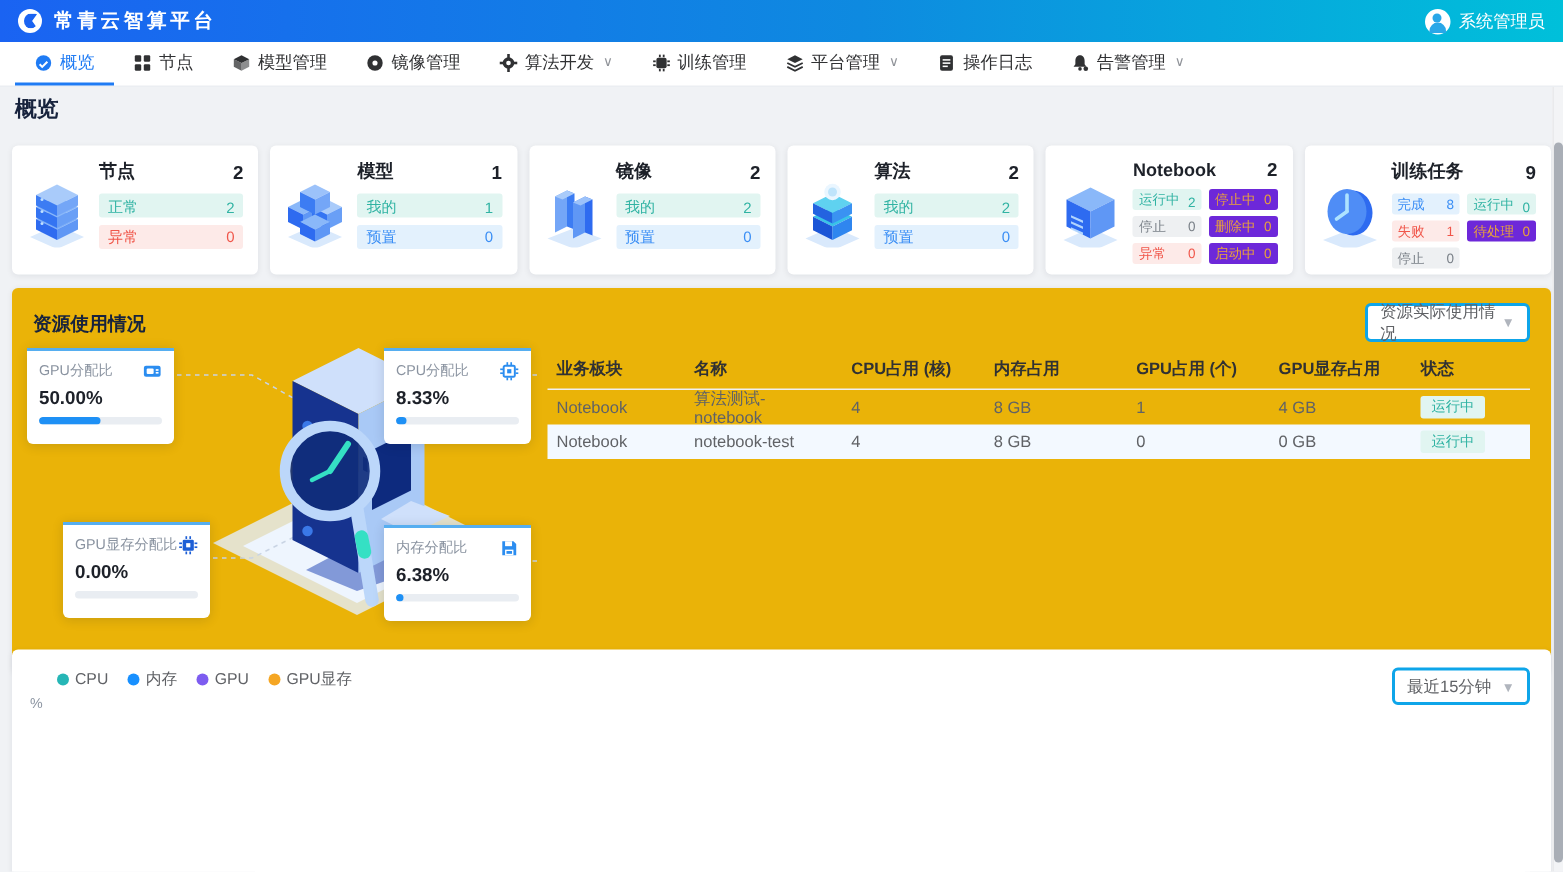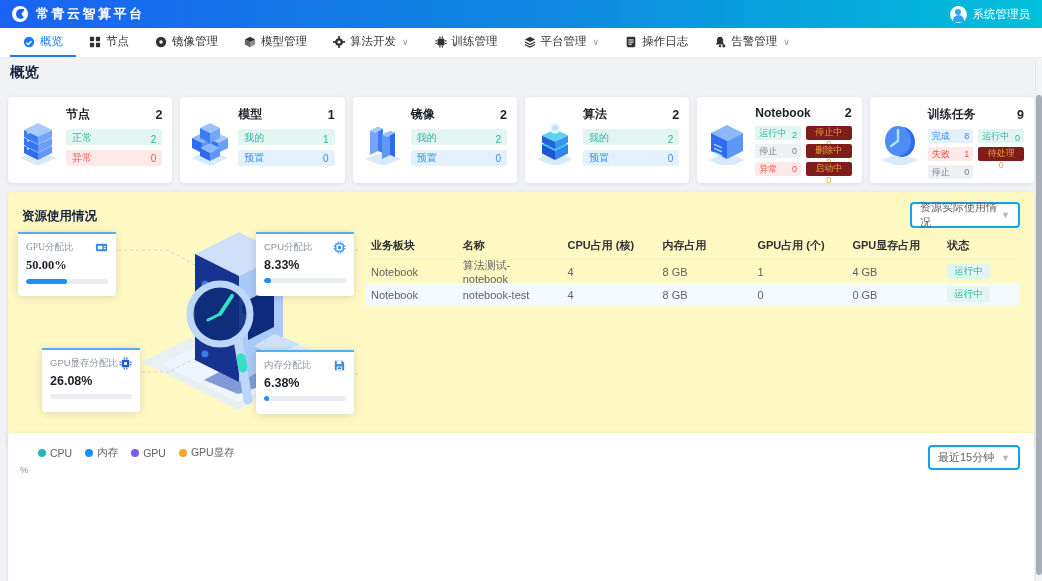--- a/index.html
+++ b/index.html
@@ -39,37 +39,37 @@
   .card-count { font-size:12.5px; font-weight:bold; color:#1d2129; }
   .pill-cols { display:flex; gap:5px; margin-top:6px; }
   .pill-col { display:flex; flex-direction:column; gap:5px; flex:1; }
   .pill { display:flex; justify-content:space-between; align-items:center; border-radius:2px; padding:0 6px; height:16px; font-size:10px; }
   .cols-2 .pill { height:14px; font-size:9px; padding:0 4px; }
   .cols-2 .pill-col { gap:4px; }
   .pill.teal  { background:#e1f5f1; color:#30b3a3;align-items:flex-end; }
   .pill.red   { background:#fdeae8; color:#f0564a; }
   .pill.blue  { background:#e3f1fd; color:#3a8ef5; }
   .pill.gray  { background:#eef0f2; color:#7a8088; }
-  .pill.orange{ background:#7f1d1d; color:#e9a23b;flex-direction:column; }
-
-  
-  .resource-panel { position:absolute; top:192px; left:8px; width:1026px; height:256px; background:#fef9c3; border-radius:4px; box-shadow:0 1px 4px rgba(0,21,41,.08); }
+  .pill.orange{ background:#6d28d9; color:#e9a23b; }
+
+  
+  .resource-panel { position:absolute; top:192px; left:8px; width:1026px; height:256px; background:#eab308; border-radius:4px; box-shadow:0 1px 4px rgba(0,21,41,.08); }
   .panel-title { position:absolute; top:16px; left:14px; font-size:12.5px; font-weight:bold; color:#17233d; }
   .select-box { position:absolute; display:flex; align-items:center; justify-content:space-between; border:2px solid #0ea5e9; border-radius:4px; background:#fff; color:#606266; font-size:11px; padding:0 8px; cursor:pointer; }
   .select-caret { color:#b0b5bd; font-size:9px; }
   .res-filter { top:10px; right:14px; width:110px; height:26px; }
 
   .gauge-card { position:absolute; width:98px; height:64px; background:#fff; border-top:2px solid #56aef0; border-radius:0 0 4px 4px; box-shadow:0 1px 8px rgba(0,21,41,.14); padding:7px 8px; }
   .gauge-head { display:flex; justify-content:space-between; align-items:center; }
   .gauge-label { font-size:9.5px; color:#8a93a0; }
   .gauge-head svg { width:13px; height:13px; flex:none; }
   .gauge-value { font-size:12.5px; font-weight:bold; color:#1d2129; margin-top:4px; }
   .gauge-track { margin-top:6px; height:5px; border-radius:3px; background:#e9edf2; overflow:hidden; }
   .gauge-fill { height:100%; border-radius:3px; background:#1e90f5; }
-  .g-pos-a { left:10px;  top:40px;font-family:Liberation Serif, serif; }
+  .g-pos-a { left:10px;  top:40px; }
   .g-pos-b { left:248px; top:40px; }
   .g-pos-c { left:10px;  top:156px;margin-left:24px; }
   .g-pos-d { left:248px; top:158px; }
 
   .illustration { position:absolute; left:100px; top:30px; width:260px; height:196px; }
 
   
   .res-table { position:absolute; left:357px; top:40px; right:14px; bottom:10px; font-size:11px; }
   .tr { display:flex; align-items:center; }
   .tr > div { padding:0 6px; }
@@ -116,32 +116,32 @@
     <svg viewBox="0 0 14 14">
         <rect x="1" y="1" width="5" height="5" rx="1" fill="currentColor"></rect>
         <rect x="8" y="1" width="5" height="5" rx="1" fill="currentColor"></rect>
         <rect x="1" y="8" width="5" height="5" rx="1" fill="currentColor"></rect>
         <rect x="8" y="8" width="5" height="5" rx="1" fill="currentColor"></rect>
       </svg>
     <span>节点</span>
   </div>
   <div class="nav-item">
     <svg viewBox="0 0 14 14">
-        <circle cx="7" cy="7" r="6" fill="currentColor"></circle>
-        <circle cx="7" cy="7" r="2" fill="#fff"></circle>
-      </svg>
-    <span>镜像管理</span>
-  </div>
-  <div class="nav-item">
-    <svg viewBox="0 0 14 14">
         <polygon points="7,1 13,4 7,7 1,4" fill="currentColor"></polygon>
         <polygon points="1,4 7,7 7,13 1,10" fill="currentColor" opacity=".75"></polygon>
         <polygon points="13,4 7,7 7,13 13,10" fill="currentColor" opacity=".55"></polygon>
       </svg>
     <span>模型管理</span>
+  </div>
+  <div class="nav-item">
+    <svg viewBox="0 0 14 14">
+        <circle cx="7" cy="7" r="6" fill="currentColor"></circle>
+        <circle cx="7" cy="7" r="2" fill="#fff"></circle>
+      </svg>
+    <span>镜像管理</span>
   </div>
   <div class="nav-item">
     <svg viewBox="0 0 14 14">
         <circle cx="7" cy="7" r="4.5" fill="currentColor"></circle>
         <rect x="6" y="0" width="2" height="14" fill="currentColor"></rect>
         <rect x="0" y="6" width="14" height="2" fill="currentColor"></rect>
         <circle cx="7" cy="7" r="1.8" fill="#fff"></circle>
       </svg>
     <span>算法开发</span>
     <span class="nav-caret">∨</span>
@@ -524,21 +524,21 @@
             <rect x="7.8" y="0.5" width="1.2" height="2"></rect>
             <rect x="5" y="11.5" width="1.2" height="2"></rect>
             <rect x="7.8" y="11.5" width="1.2" height="2"></rect>
             <rect x="0.5" y="5" width="2" height="1.2"></rect>
             <rect x="0.5" y="7.8" width="2" height="1.2"></rect>
             <rect x="11.5" y="5" width="2" height="1.2"></rect>
             <rect x="11.5" y="7.8" width="2" height="1.2"></rect>
           </g>
         </svg>
     </div>
-    <div class="gauge-value">26.08%</div>
+    <div class="gauge-value">0.00%</div>
     <div class="gauge-track">
         <div class="gauge-fill" style="width: 0%;"></div>
       </div>
   </div>
 
   <div class="gauge-card g-pos-d">
     <div class="gauge-head">
       <span class="gauge-label">内存分配比</span>
       <svg viewBox="0 0 14 14">
           <path d="M2 2h8l2 2v8H2z" fill="#2b8df0"></path>

